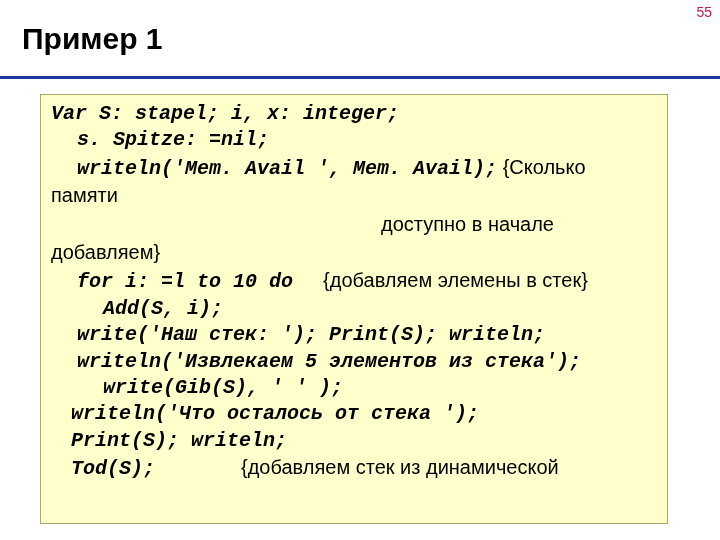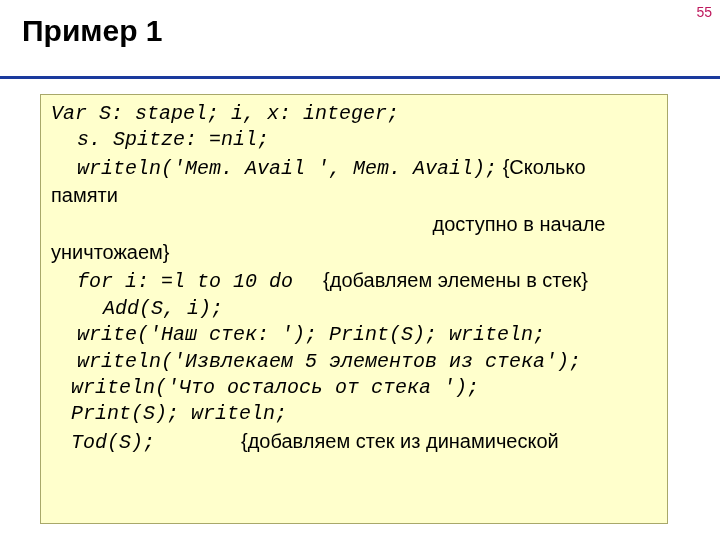--- a/index.html
+++ b/index.html
@@ -19,21 +19,21 @@
   }
   .pagenum {
     position: absolute;
     top: 4px;
     right: 8px;
     font-size: 14px;
     color: #be185d;
   }
   .title {
     position: absolute;
-    top: 14px;
+    top: 22px;
     left: 22px;
     font-size: 30px;
     font-weight: 700;
     color: #000;
   }
   .rule {
     position: absolute;
     top: 68px;
     left: 0;
     width: 720px;
@@ -49,45 +49,46 @@
     background: #ffffcc;
     border: 1px solid #a8a86a;
     box-sizing: border-box;
     padding: 6px 10px 6px 10px;
     font-family: "Courier New", Courier, monospace;
     font-size: 20px;
     line-height: 1.32;
     color: #000;
     overflow: hidden;
   }
-  .codebox .bi { font-weight: 400; font-style: italic; }
+  .codebox .bi { font-weight: 700; font-style: italic; }
   .codebox .cm { font-family: Arial, Helvetica, sans-serif; font-weight: 400; font-style: normal; }
   .ind1 { display:inline-block; width: 26px; }
   .ind2 { display:inline-block; width: 52px; }
 </style>
 </head>
 <body>
 
 <div class="slide">
 
   <div class="pagenum">55</div>
 
   <div class="title">Пример 1</div>
 
   <hr class="rule">
 
   <div class="codebox">
     <div><span class="bi">Var S: stapel; i, x: integer;</span></div>
     <div><span class="ind1"></span><span class="bi">s. Spitze: =nil;</span></div>
     <div><span class="ind1"></span><span class="bi">writeln('Mem. Avail ', Mem. Avail);</span><span class="cm"> {Сколько памяти</span></div>
-    <div style="padding-left:330px;text-align:center;"><span class="cm">доступно в начале</span></div>
-    <div><span class="cm">уничтожаем}</span></div>
+    <div style="padding-left:330px;"><span class="cm">доступно в начале</span></div>
+    <div><span class="cm">добавляем}</span></div>
     <div><span class="ind1"></span><span class="bi">for i: =l to 10 do</span><span style="display:inline-block; width:30px;"></span><span class="cm">{добавляем элемены в стек}</span></div>
     <div><span class="ind2"></span><span class="bi">Add(S, i);</span></div>
     <div><span class="ind1"></span><span class="bi">write('Наш стек: '); Print(S);  writeln;</span></div>
     <div><span class="ind1"></span><span class="bi">writeln('Извлекаем 5 элементов из стека');</span></div>
+    <div><span class="ind2"></span><span class="bi">write(Gib(S), ' ' );</span></div>
     <div><span style="display:inline-block; width:20px;"></span><span class="bi">writeln('Что осталось от стека ');</span></div>
     <div><span style="display:inline-block; width:20px;"></span><span class="bi">Print(S); writeln;</span></div>
     <div><span style="display:inline-block; width:20px;"></span><span class="bi">Tod(S);</span><span style="display:inline-block; width:86px;"></span><span class="cm">{добавляем стек из динамической</span></div>
 
   </div>
 
 </div>
 
 </body></html>

